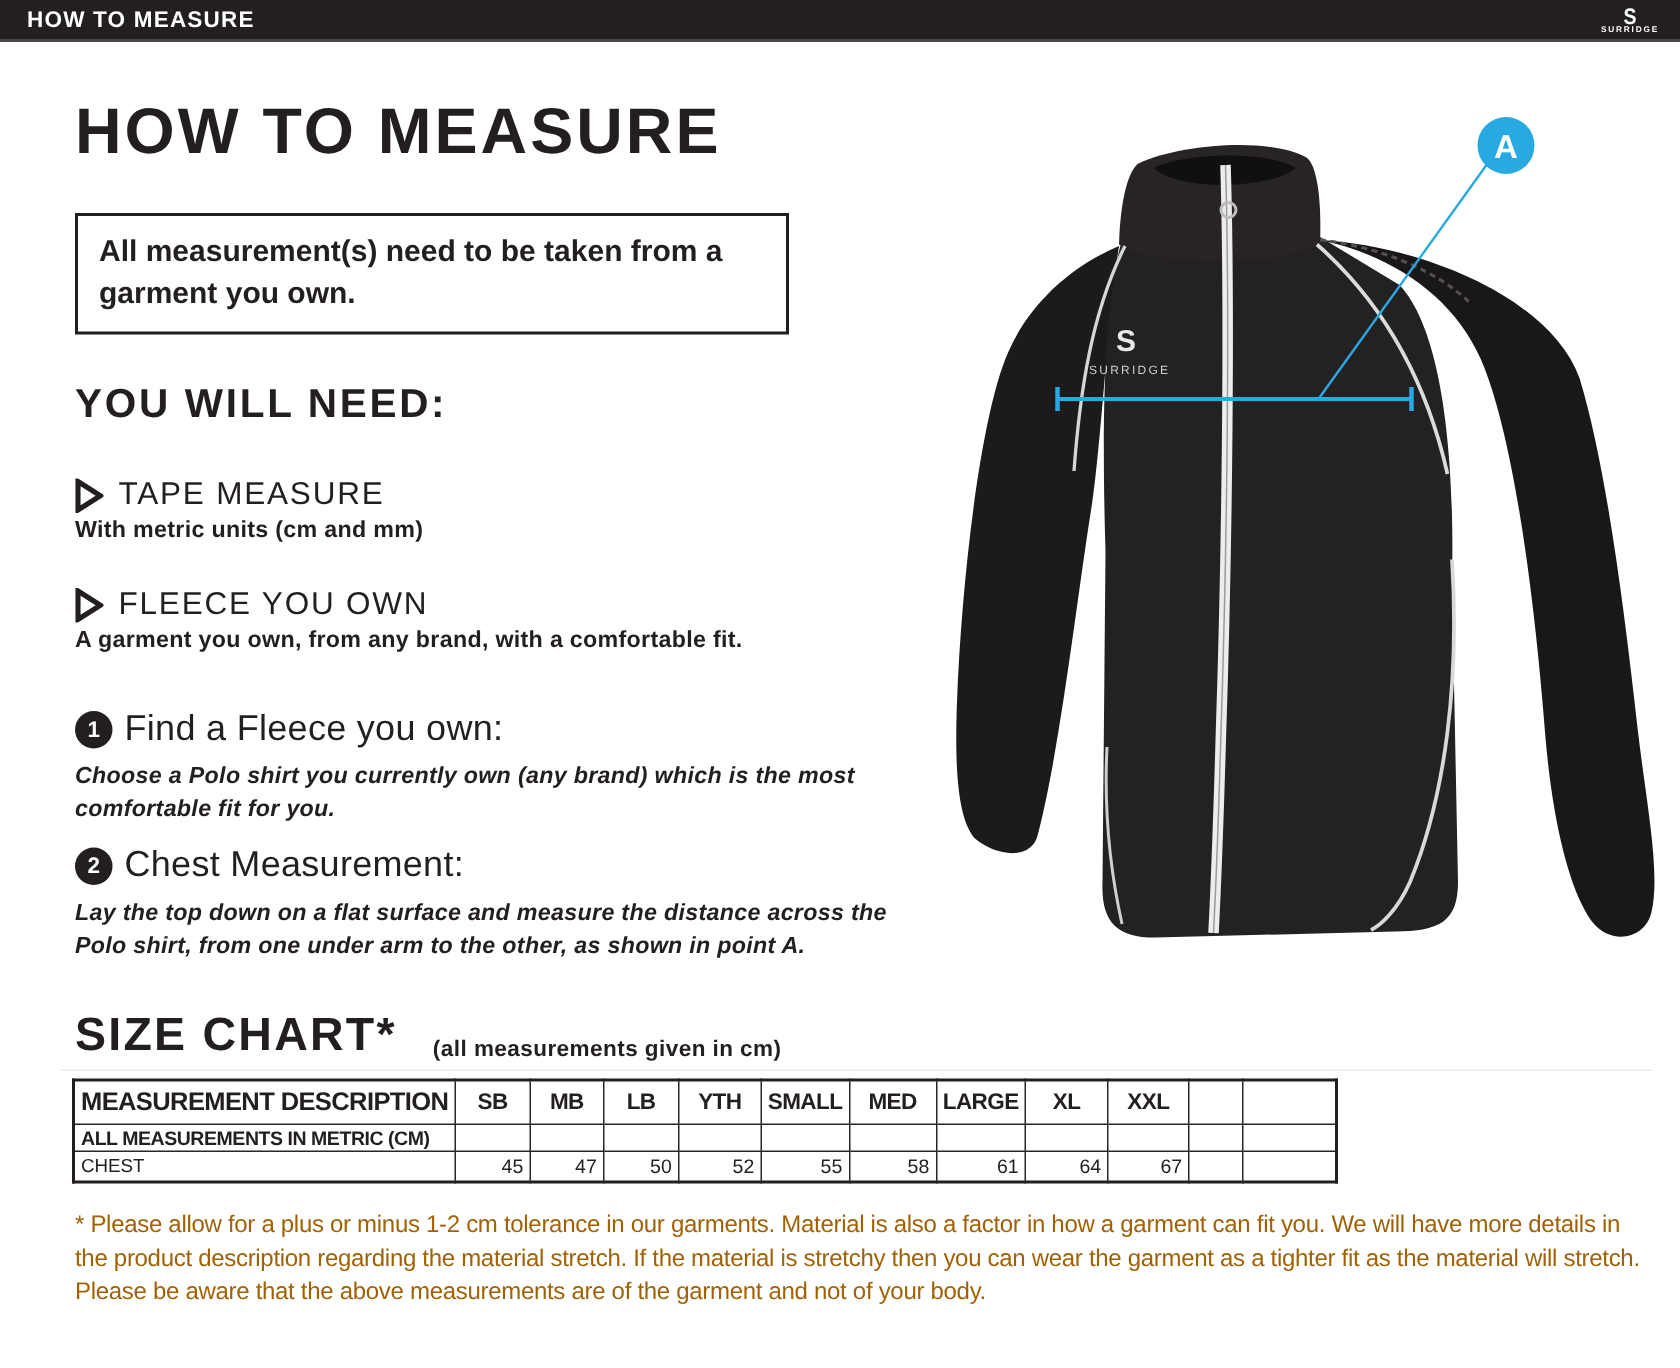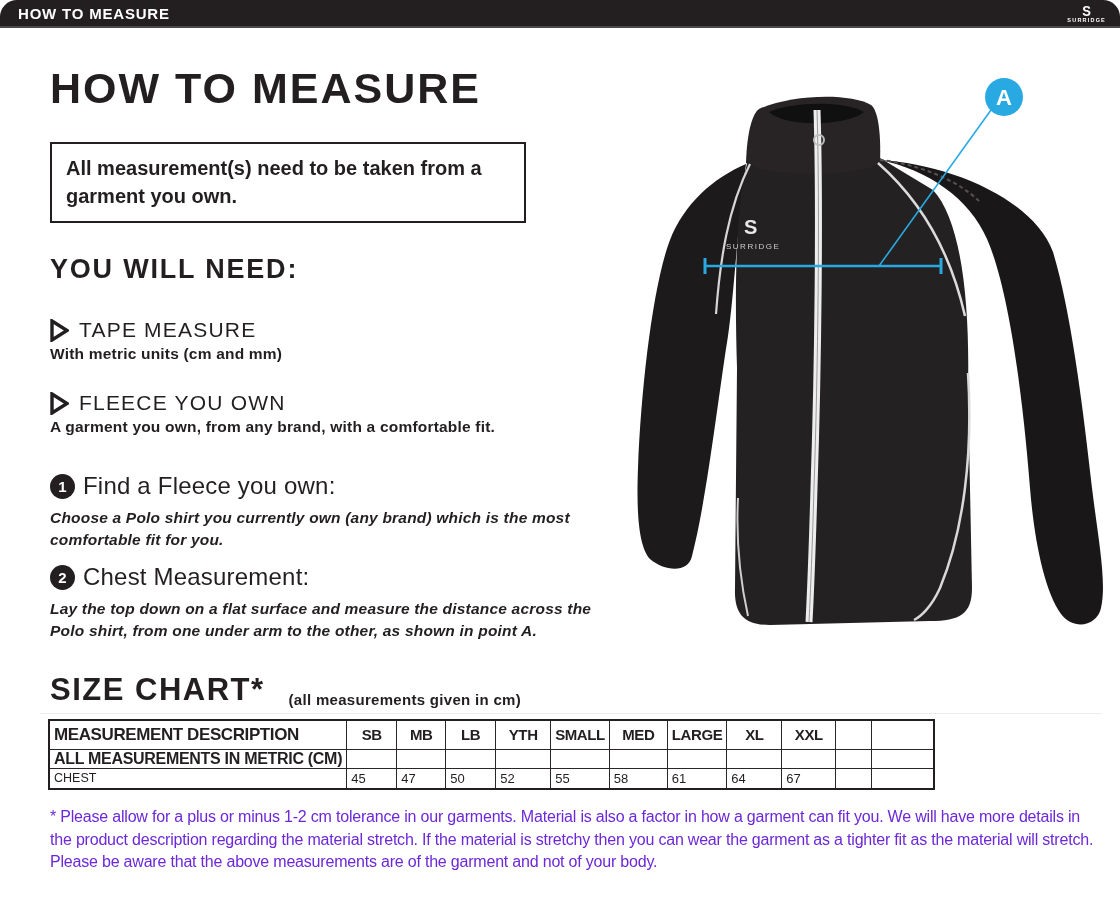--- a/index.html
+++ b/index.html
@@ -1,18 +1,18 @@
 <!DOCTYPE html>
 <html><head>
 <meta charset="utf-8">
 <style>
   * { margin:0; padding:0; box-sizing:border-box; }
   html,body { background:#ffffff; }
   body { font-family:"Liberation Sans", sans-serif; color:#231f20; }
-  .page { position:relative; width:1120px; height:912px; background:#fff; overflow:hidden;border-radius:17px; }
+  .page { position:relative; width:1120px; height:912px; background:#fff; overflow:hidden; }
 
   
   .topbar { position:absolute; top:0; left:0; width:1120px; height:28px;
             background:#231f20; border-bottom:2px solid #4a4a4c;
             display:flex; align-items:center; justify-content:space-between; padding:0 14px 0 18px; }
   .topbar-title { color:#fff; font-size:15px; font-weight:bold; letter-spacing:0.8px; }
   .brand { display:flex; flex-direction:column; align-items:center; line-height:1; margin-top:1px; }
   .brand-s { color:#fff; font-size:13px; font-weight:900; letter-spacing:0; transform:scaleY(1.15); }
   .brand-name { color:#fff; font-size:5.5px; font-weight:bold; letter-spacing:1.2px; margin-top:1px; }
 
@@ -48,26 +48,26 @@
   .rule { position:absolute; top:713px; left:40px; width:1062px; height:1px; background:#ececec; }
 
   .size-table { position:absolute; top:719px; left:48px; border-collapse:collapse;
                 table-layout:fixed; border:2px solid #231f20; }
   .size-table td, .size-table th { border:1px solid #2a2627; padding:0 4px; overflow:hidden; white-space:nowrap; }
   .size-table tr.hdr { height:29px; }
   .size-table tr.r2 { height:18px; }
   .size-table tr.r3 { height:21px; }
   .th-desc { font-size:17px; font-weight:bold; text-align:left; letter-spacing:-0.4px; }
   .th-size { font-size:15px; font-weight:bold; text-align:center; letter-spacing:-0.4px; }
-  .td-label2 { font-size:16px; font-weight:bold; text-align:left; letter-spacing:-0.3px; }
+  .td-label2 { font-size:13px; font-weight:bold; text-align:left; letter-spacing:-0.3px; }
   .td-label3 { font-size:12.5px; text-align:left; }
-  .td-val { font-size:13px; text-align:left; }
+  .td-val { font-size:13px; text-align:right; }
 
   .footnote { position:absolute; top:806px; left:50px; width:1048px; font-size:16px;
-              color:#6d28d9; line-height:1.42; letter-spacing:-0.2px; }
+              color:#a16207; line-height:1.42; letter-spacing:-0.2px; }
 
   
   .jacket-wrap { position:absolute; top:68px; left:628px; width:492px; height:600px; }
 </style>
 </head>
 <body>
 
 <div class="page">
 
   <div class="topbar">

